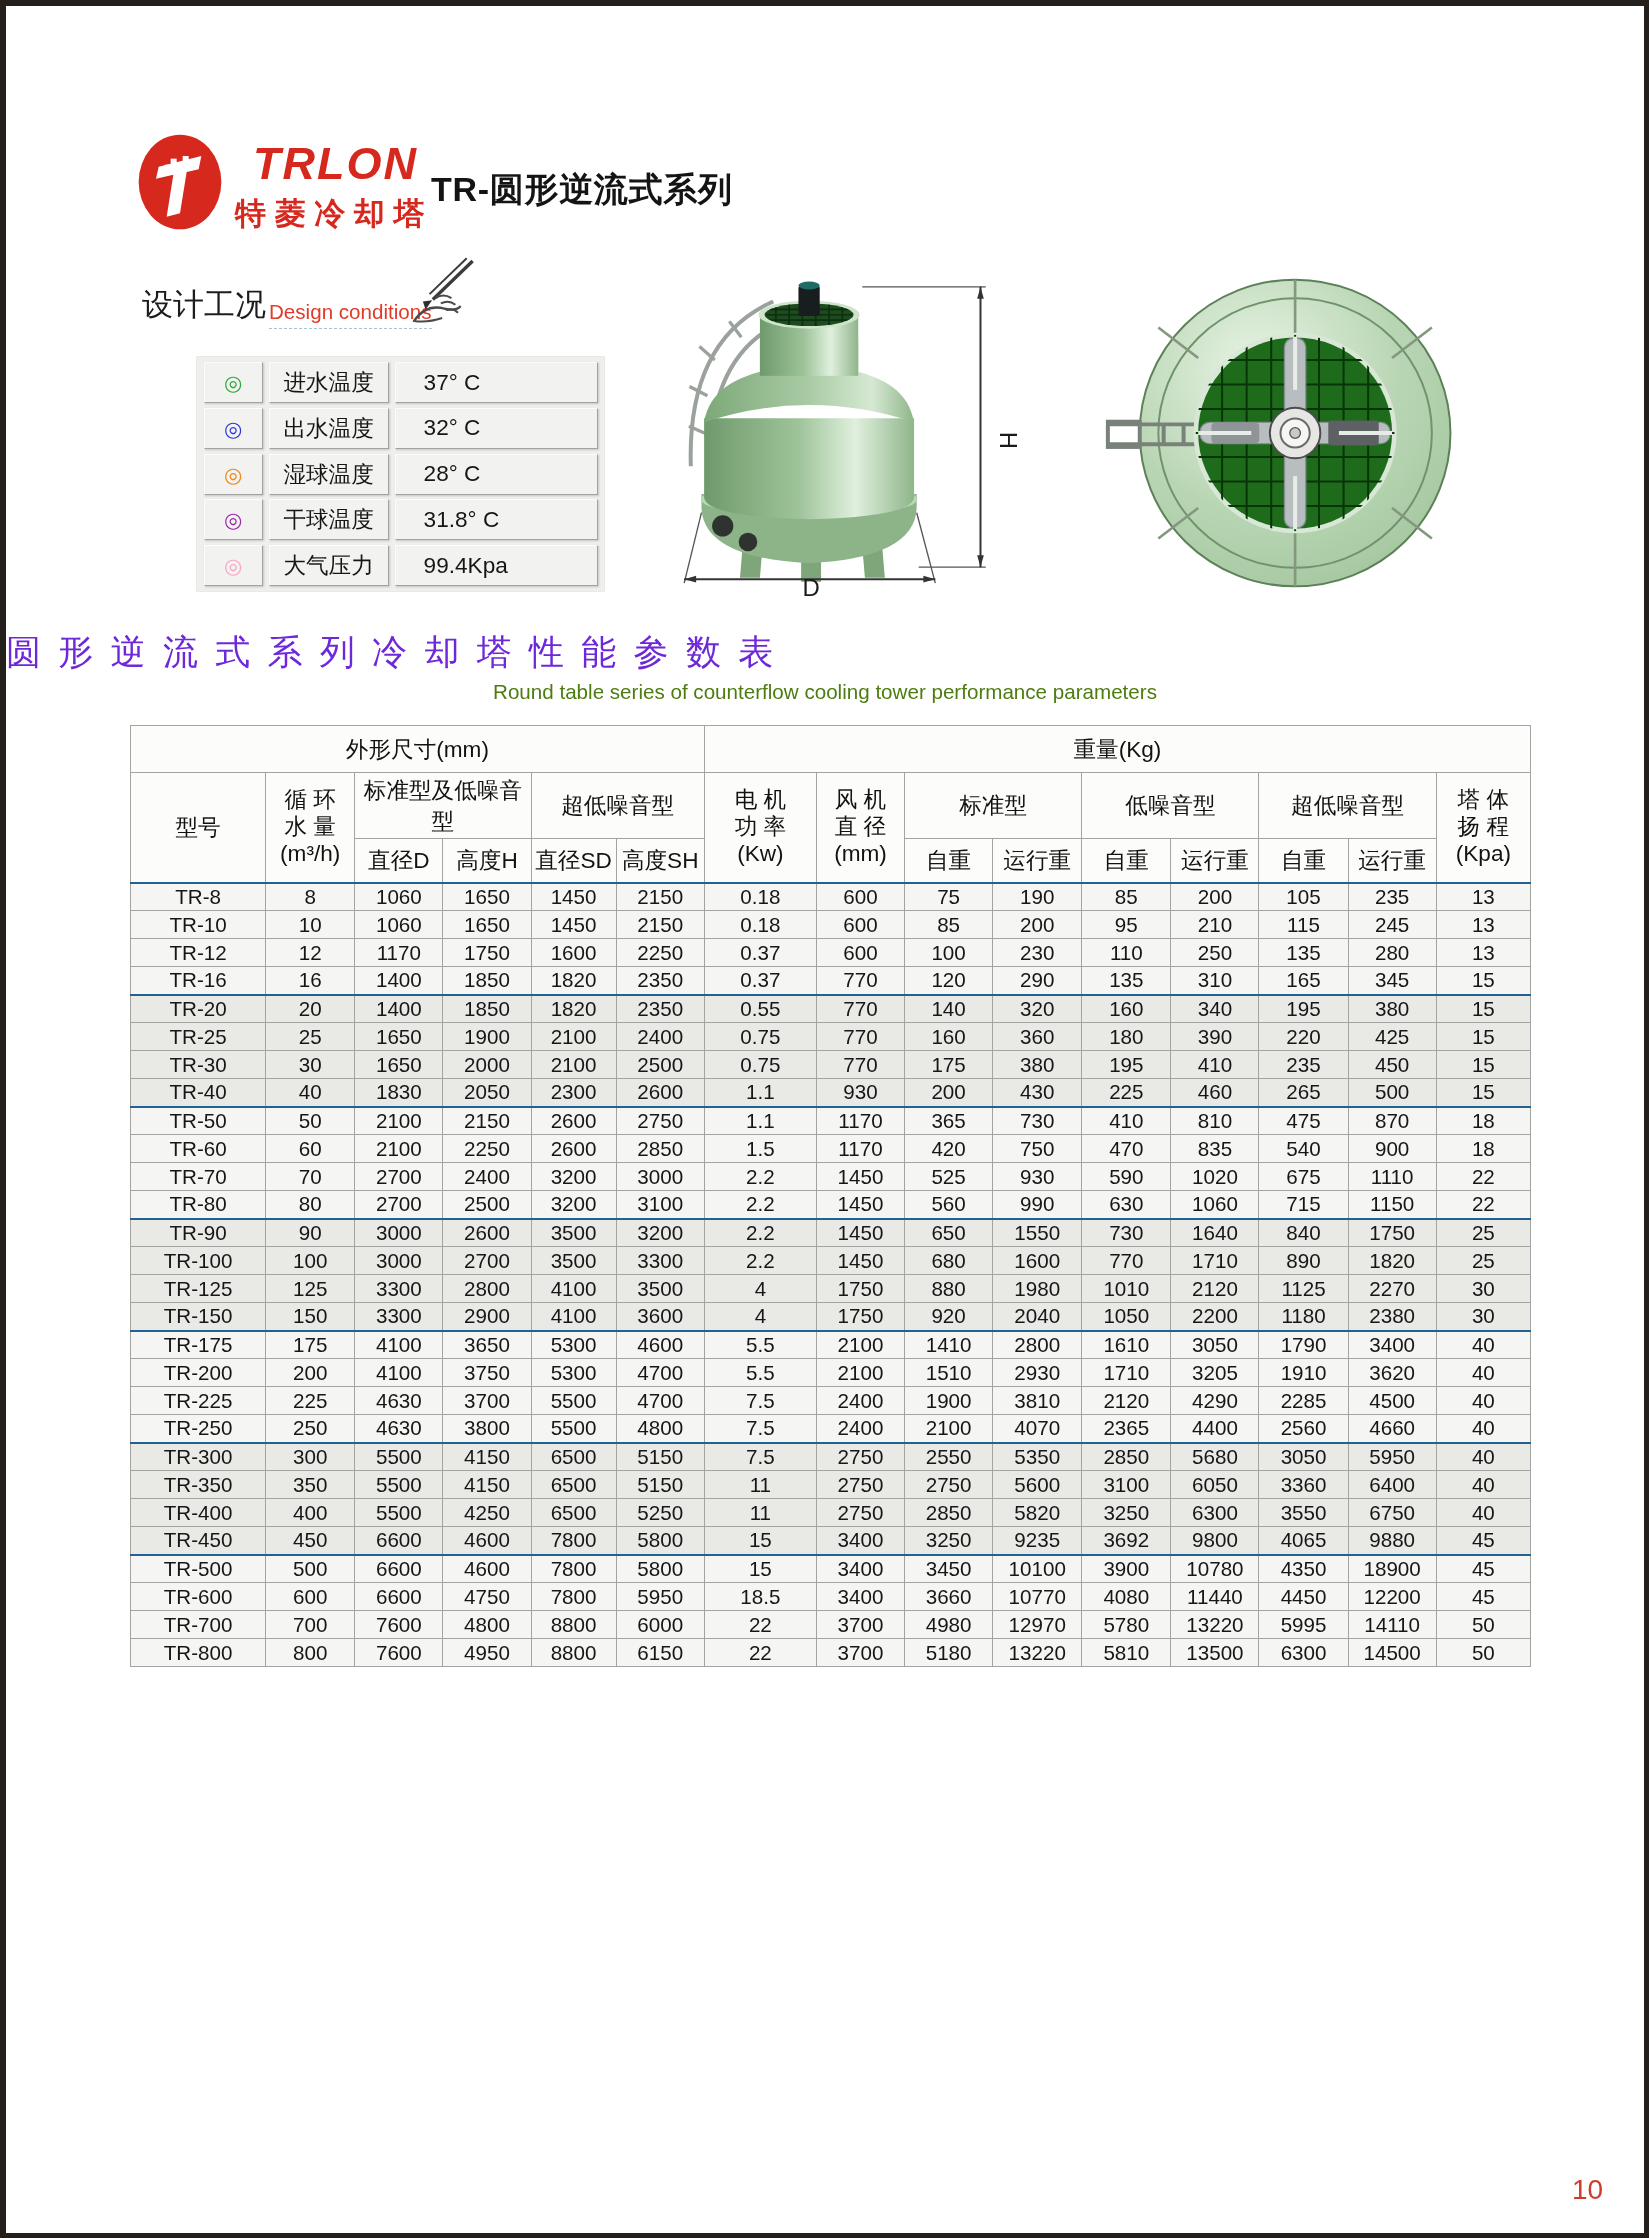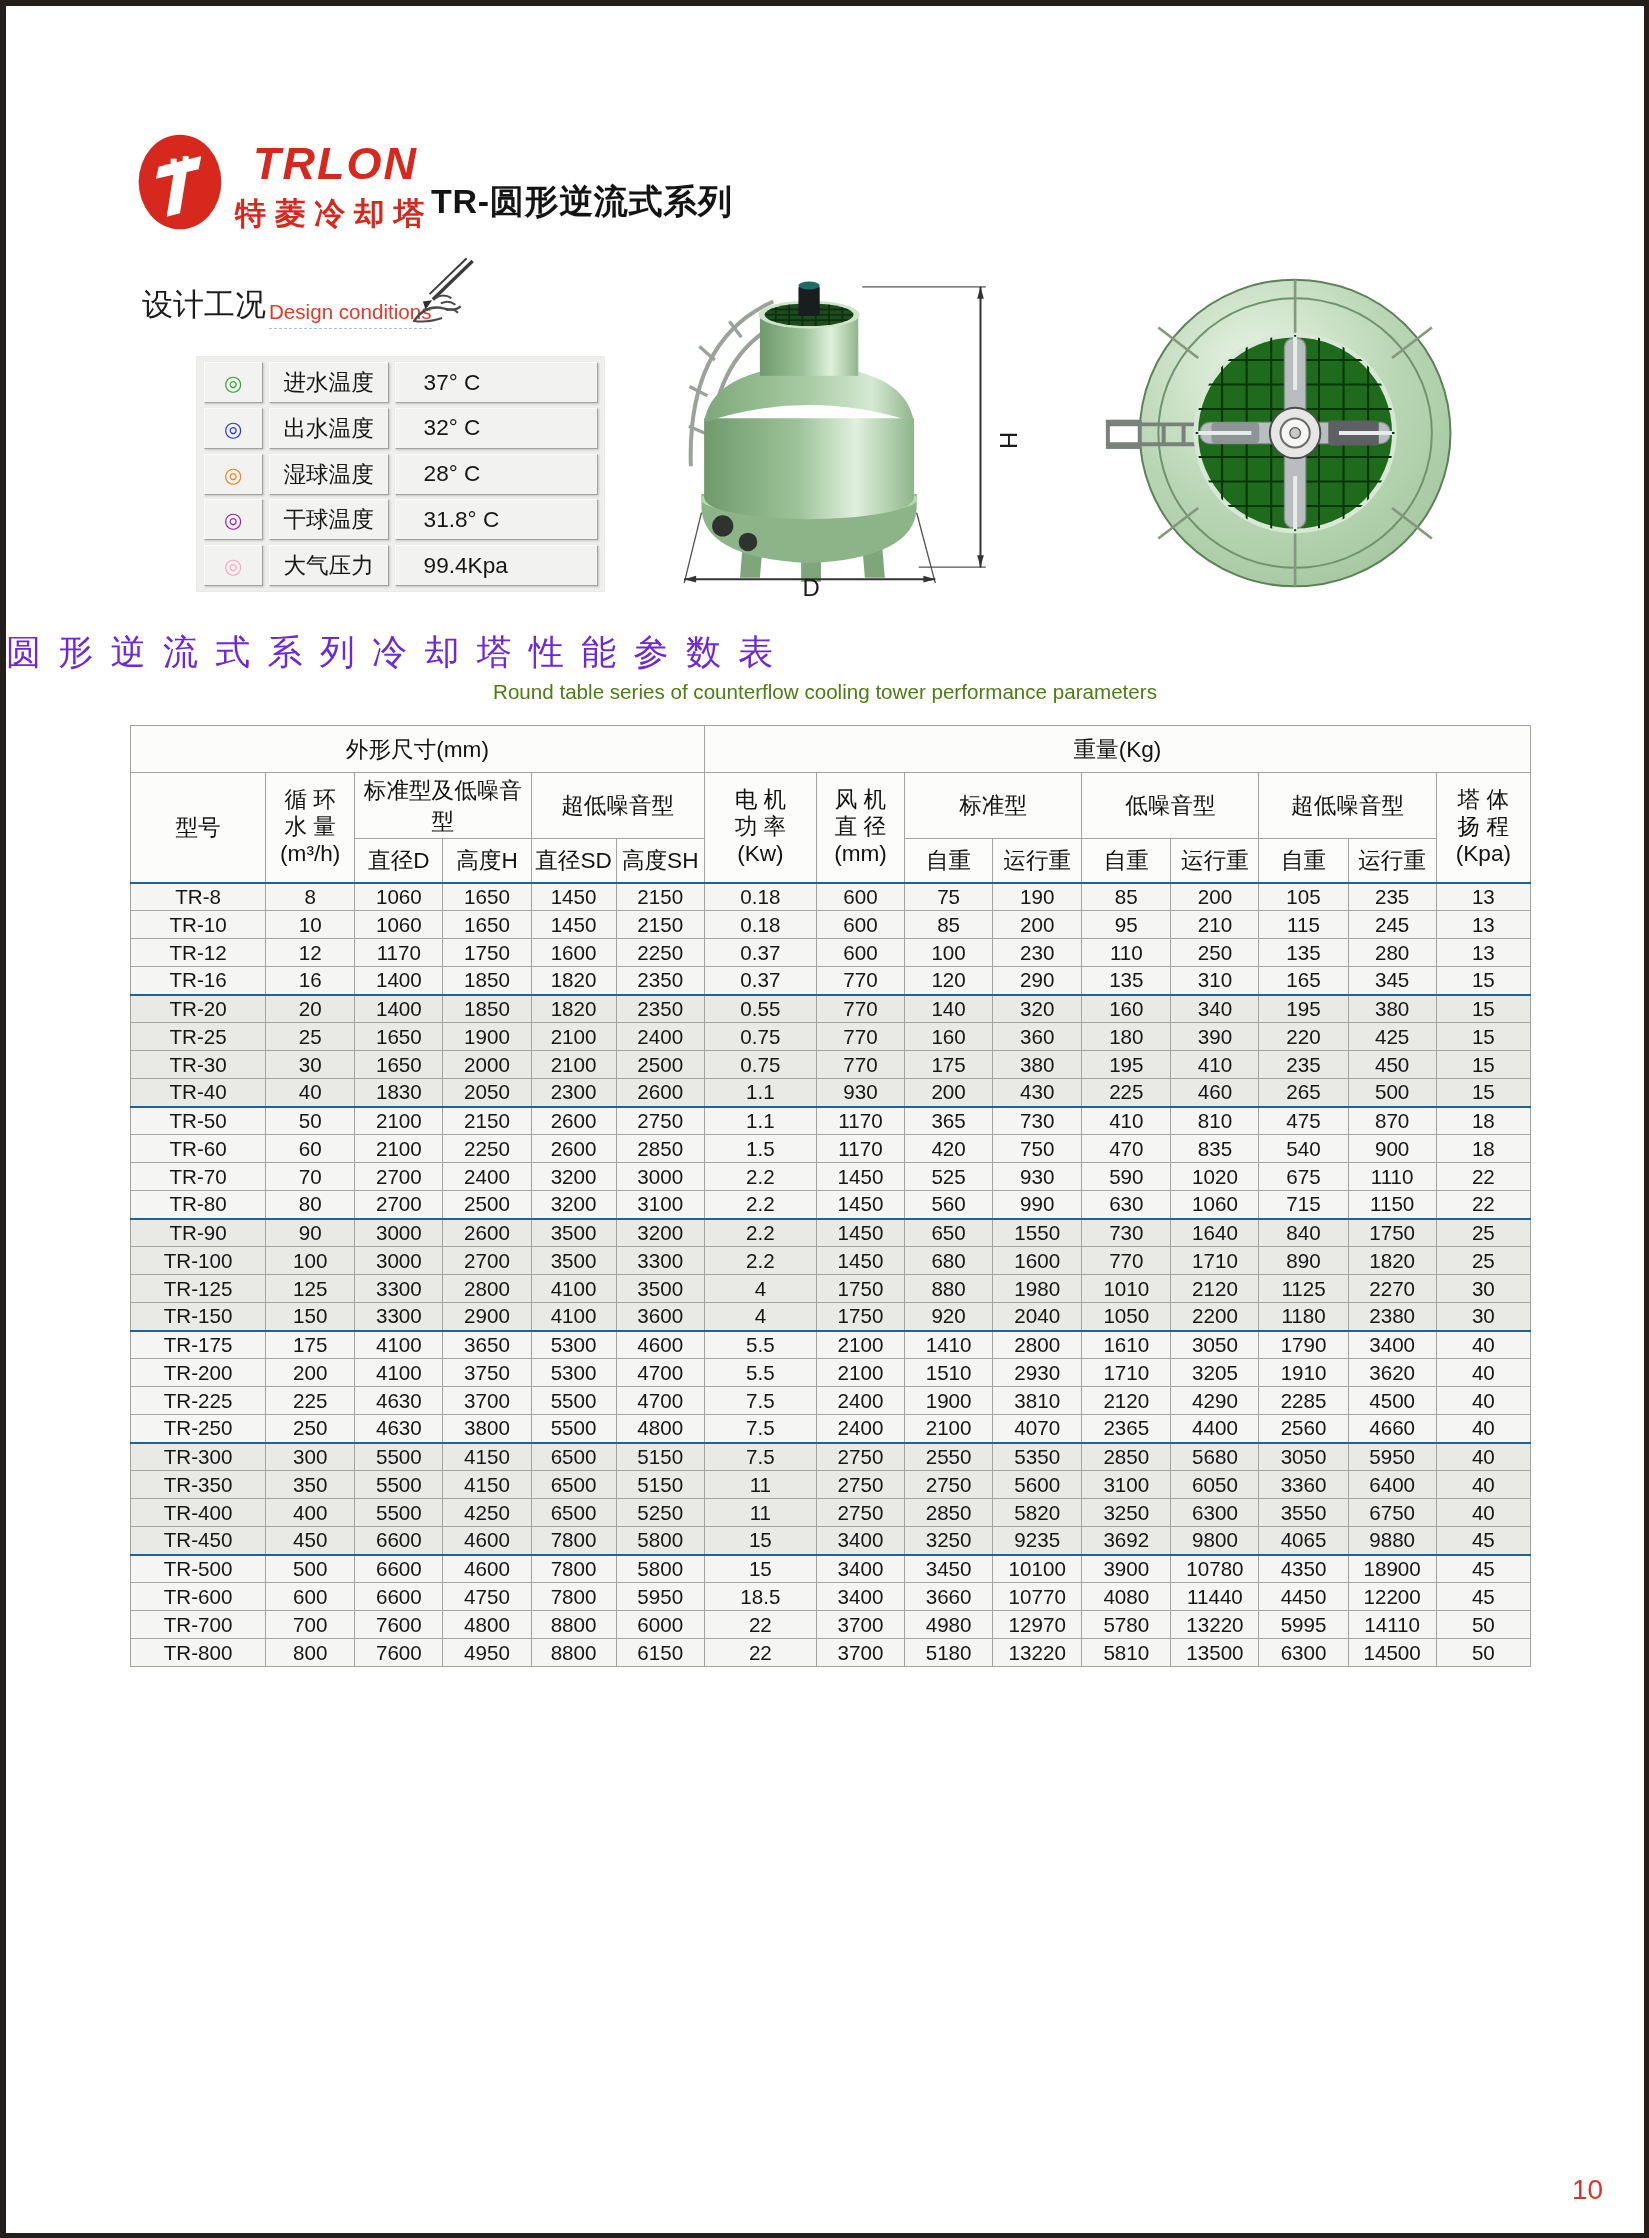--- a/index.html
+++ b/index.html
@@ -6,21 +6,21 @@
   .page {
     position:relative; width:1650px; height:2239px; margin:0 auto;
     background:#ffffff; border:6px solid #241f1b; box-sizing:border-box;
     font-family:"Liberation Sans","DejaVu Sans",sans-serif; color:#161616;
     overflow:hidden;
   }
   
   .logo-mark { position:absolute; left:130px; top:126px; width:88px; height:100px; }
   .logo-brand { position:absolute; left:231px; top:132px; font-size:45px; font-weight:bold; font-style:italic; color:#d7281e; letter-spacing:2px;margin-left:16px; }
   .logo-brand-cn { position:absolute; left:229px; top:187px; font-size:31px; font-weight:bold; color:#d7281e; letter-spacing:8.6px; }
-  .doc-title { position:absolute; left:425px; top:173px; font-size:34px; font-weight:bold; color:#141414; letter-spacing:0.7px; }
+  .doc-title { position:absolute; left:425px; top:161px; font-size:34px; font-weight:bold; color:#141414; letter-spacing:0.7px; }
 
   
   .dc-title-cn { position:absolute; left:136px; top:278px; font-size:31px; color:#1c1c1c; }
   .dc-title-en { position:absolute; left:263px; top:294px; font-size:20.6px; color:#e23a28; padding-bottom:4px; border-bottom:1.3px dashed #a9c3d6; }
   .hand-icon { position:absolute; left:391px; top:251px; width:81px; height:69px; }
   .dc-table { position:absolute; left:191px; top:351px; background:#efefed; padding:5.3px 6.6px; box-shadow:0 0 0 0.7px #e0e0dd; }
   .dc-row { display:flex; gap:6px; margin-bottom:4.7px; }
   .dc-row:last-child { margin-bottom:0; }
   .dc-cell { background:#f2f2f0; border:1.3px solid; border-color:#fcfcfb #a2a29e #a2a29e #fcfcfb;
              box-shadow:1.3px 1.3px 2px rgba(0,0,0,0.18); height:39px; display:flex; align-items:center; }

